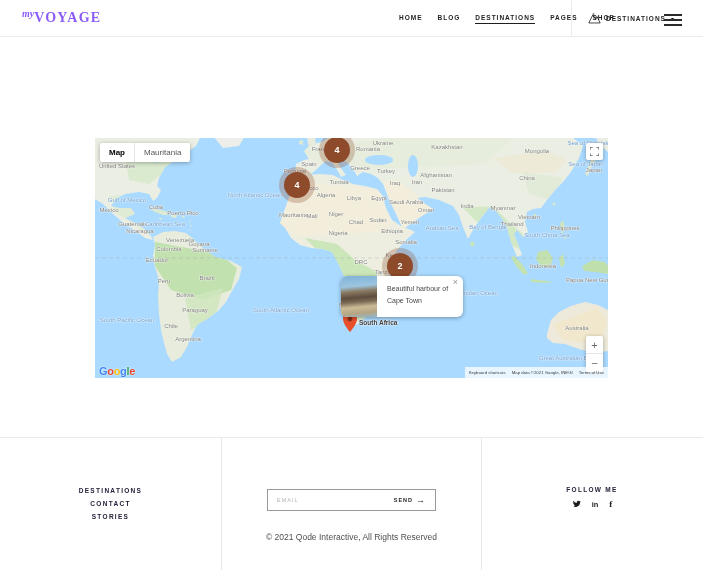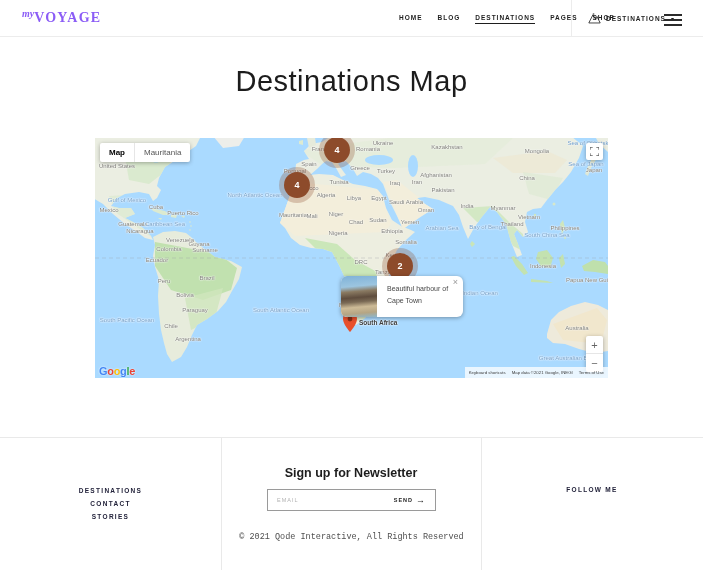--- a/index.html
+++ b/index.html
@@ -62,21 +62,21 @@
   .news-form { position:absolute; left:267px; top:489px; width:169px; height:22px; border:1px solid #9a9a9a; display:flex; align-items:center; justify-content:space-between; padding:0 9px; background:#fff; }
   .news-input { border:none; outline:none; font-size:5.5px; letter-spacing:1px; color:#333; width:90px; background:transparent; font-family:"Liberation Sans",sans-serif; }
   .news-input::placeholder { color:#b3b3b3; }
   .send-btn { font-size:5.5px; font-weight:700; letter-spacing:1px; color:#1d1d1d; display:flex; align-items:center; gap:3px; background:none; border:none; cursor:pointer; font-family:"Liberation Sans",sans-serif; }
   .send-btn .arrow { font-size:9px; font-weight:400; line-height:6px; }
   .follow-title { position:absolute; left:481px; right:0; top:486px; text-align:center; font-size:6.5px; letter-spacing:1.3px; font-weight:600; color:#22223a; }
   .social { position:absolute; left:481px; right:0; top:499px; display:flex; justify-content:center; align-items:center; gap:11px; }
   .social .sicon { cursor:pointer; color:#1d1d1d; display:flex; align-items:center; }
   .sicon.linkedin { font-size:7.5px; font-weight:bold; }
   .sicon.facebook { font-size:9px; font-weight:bold; font-family:"Liberation Serif",serif; }
-  .copyright { position:absolute; left:0; right:0; top:532px; text-align:center; font-family:Liberation Mono, monospace; font-size:8.5px; color:#4f4f4f; }
+  .copyright { position:absolute; left:0; right:0; top:532px; text-align:center; font-family:Liberation Sans, sans-serif; font-size:8.5px; color:#4f4f4f; }
 </style>
 </head>
 <body>
 
 <div class="page">
 
   <div class="header">
     <div class="logo"><span class="my">my</span><span class="voyage">VOYAGE</span></div>
     <nav class="nav" id="main-nav">
         <span class="nav-item">HOME</span>
@@ -96,21 +96,20 @@
       <span class="lbl">DESTINATIONS</span>
       <span class="caret">▾</span>
     </div>
     <div class="hamburger">
         <span></span>
         <span></span>
         <span></span>
       </div>
   </div>
 
-  <h1 class="hero-title">Destinations Map</h1>
 
   <div class="map">
     <svg class="world" viewBox="0 0 513 240" preserveAspectRatio="none">
       <defs>
         <path id="p-na" d="M-2,-2 L106,-2 L101,8 L84,20 L70,29 L64,40 L62,48 L66,52 L62,60 L58,63 L54,56 L44,54 L30,56 L22,60 L16,68 L24,70 L36,70 L40,76 L30,80 L38,84 L48,90 L56,98 L58,102 L50,100 L42,94 L30,86 L18,76 L8,66 L-2,60 Z"></path>
         <path id="p-sa" d="M58,99 L68,94 L80,93 L91,95 L96,99 L102,105 L112,113 L120,119 L136,123 L147,129 L144,141 L137,153 L131,164 L123,173 L112,181 L102,187 L97,197 L92,209 L86,219 L77,224 L72,216 L69,205 L66,192 L64,176 L63,158 L64,142 L60,129 L58,118 L60,107 Z"></path>
         <path id="p-eur" d="M209,13 L216,6 L227,4 L236,-2 L476,-2 L488,8 L484,20 L476,34 L468,44 L461,51 L452,62 L446,70 L438,71 L432,74 L430,84 L433,94 L428,99 L422,92 L419,96 L423,106 L427,117 L422,119 L416,104 L411,86 L402,74 L395,69 L386,80 L379,90 L373,101 L368,89 L364,77 L358,68 L344,62 L330,59 L322,60 L330,66 L338,71 L324,80 L308,91 L302,78 L294,62 L288,46 L283,40 L276,36 L268,34 L262,38 L258,31 L252,24 L247,21 L243,26 L248,33 L251,37 L246,39 L241,30 L237,24 L231,23 L228,25 L222,31 L215,37 L207,40 L200,35 L201,26 L209,22 L214,21 L212,18 Z"></path>
         <path id="p-af" d="M206,40 L214,37 L224,36 L238,37 L248,42 L258,46 L270,48 L282,51 L288,58 L291,70 L297,82 L306,88 L316,92 L320,94 L311,102 L302,112 L297,122 L295,134 L291,147 L286,158 L279,170 L270,180 L261,187 L253,186 L248,176 L246,163 L248,150 L250,140 L244,127 L237,114 L228,111 L216,110 L205,107 L196,100 L190,90 L185,85 L189,74 L194,60 L199,48 Z"></path>
         <path id="p-au" d="M452,196 L456,182 L464,174 L476,168 L490,164 L503,167 L513,172 L513,213 L499,215 L484,211 L470,206 L458,205 L452,200 Z"></path>
         <clipPath id="cp-sa">
@@ -320,25 +319,33 @@
   <div class="footer-border"></div>
   <div class="vdiv l"></div>
   <div class="vdiv r"></div>
 
   <div class="footer-links" id="footer-links">
       <span class="footer-link">DESTINATIONS</span>
       <span class="footer-link">CONTACT</span>
       <span class="footer-link">STORIES</span>
     </div>
 
-  <div class="news-title">Sign up for Newsletter</div>
   <div class="news-form">
     <input class="news-input" type="text" placeholder="EMAIL" style="">
     <button class="send-btn">
       <span>SEND</span>
       <span class="arrow">→</span>
     </button>
   </div>
 
   <div class="follow-title">FOLLOW ME</div>
+  <div class="social">
+    <span class="sicon twitter">
+      <svg width="9" height="8" viewBox="0 0 24 20">
+          <path fill="#1d1d1d" d="M23 2.1c-.8.4-1.7.6-2.6.8A4.5 4.5 0 0 0 12.7 7 12.8 12.8 0 0 1 3.4 1.2a4.5 4.5 0 0 0 1.4 6 4.4 4.4 0 0 1-2-.5v.1a4.5 4.5 0 0 0 3.6 4.4 4.6 4.6 0 0 1-2 .1 4.5 4.5 0 0 0 4.2 3.1A9 9 0 0 1 2 16.3a12.7 12.7 0 0 0 6.9 2c8.3 0 12.8-6.9 12.8-12.8v-.6c.9-.6 1.6-1.4 2.2-2.3-.8.4-1.7.6-2.6.7A4.5 4.5 0 0 0 23 2.1z"></path>
+        </svg>
+    </span>
+    <span class="sicon linkedin">in</span>
+    <span class="sicon facebook">f</span>
+  </div>
 
   <div class="copyright">© 2021 Qode Interactive, All Rights Reserved</div>
 </div>
 
 </body></html>

